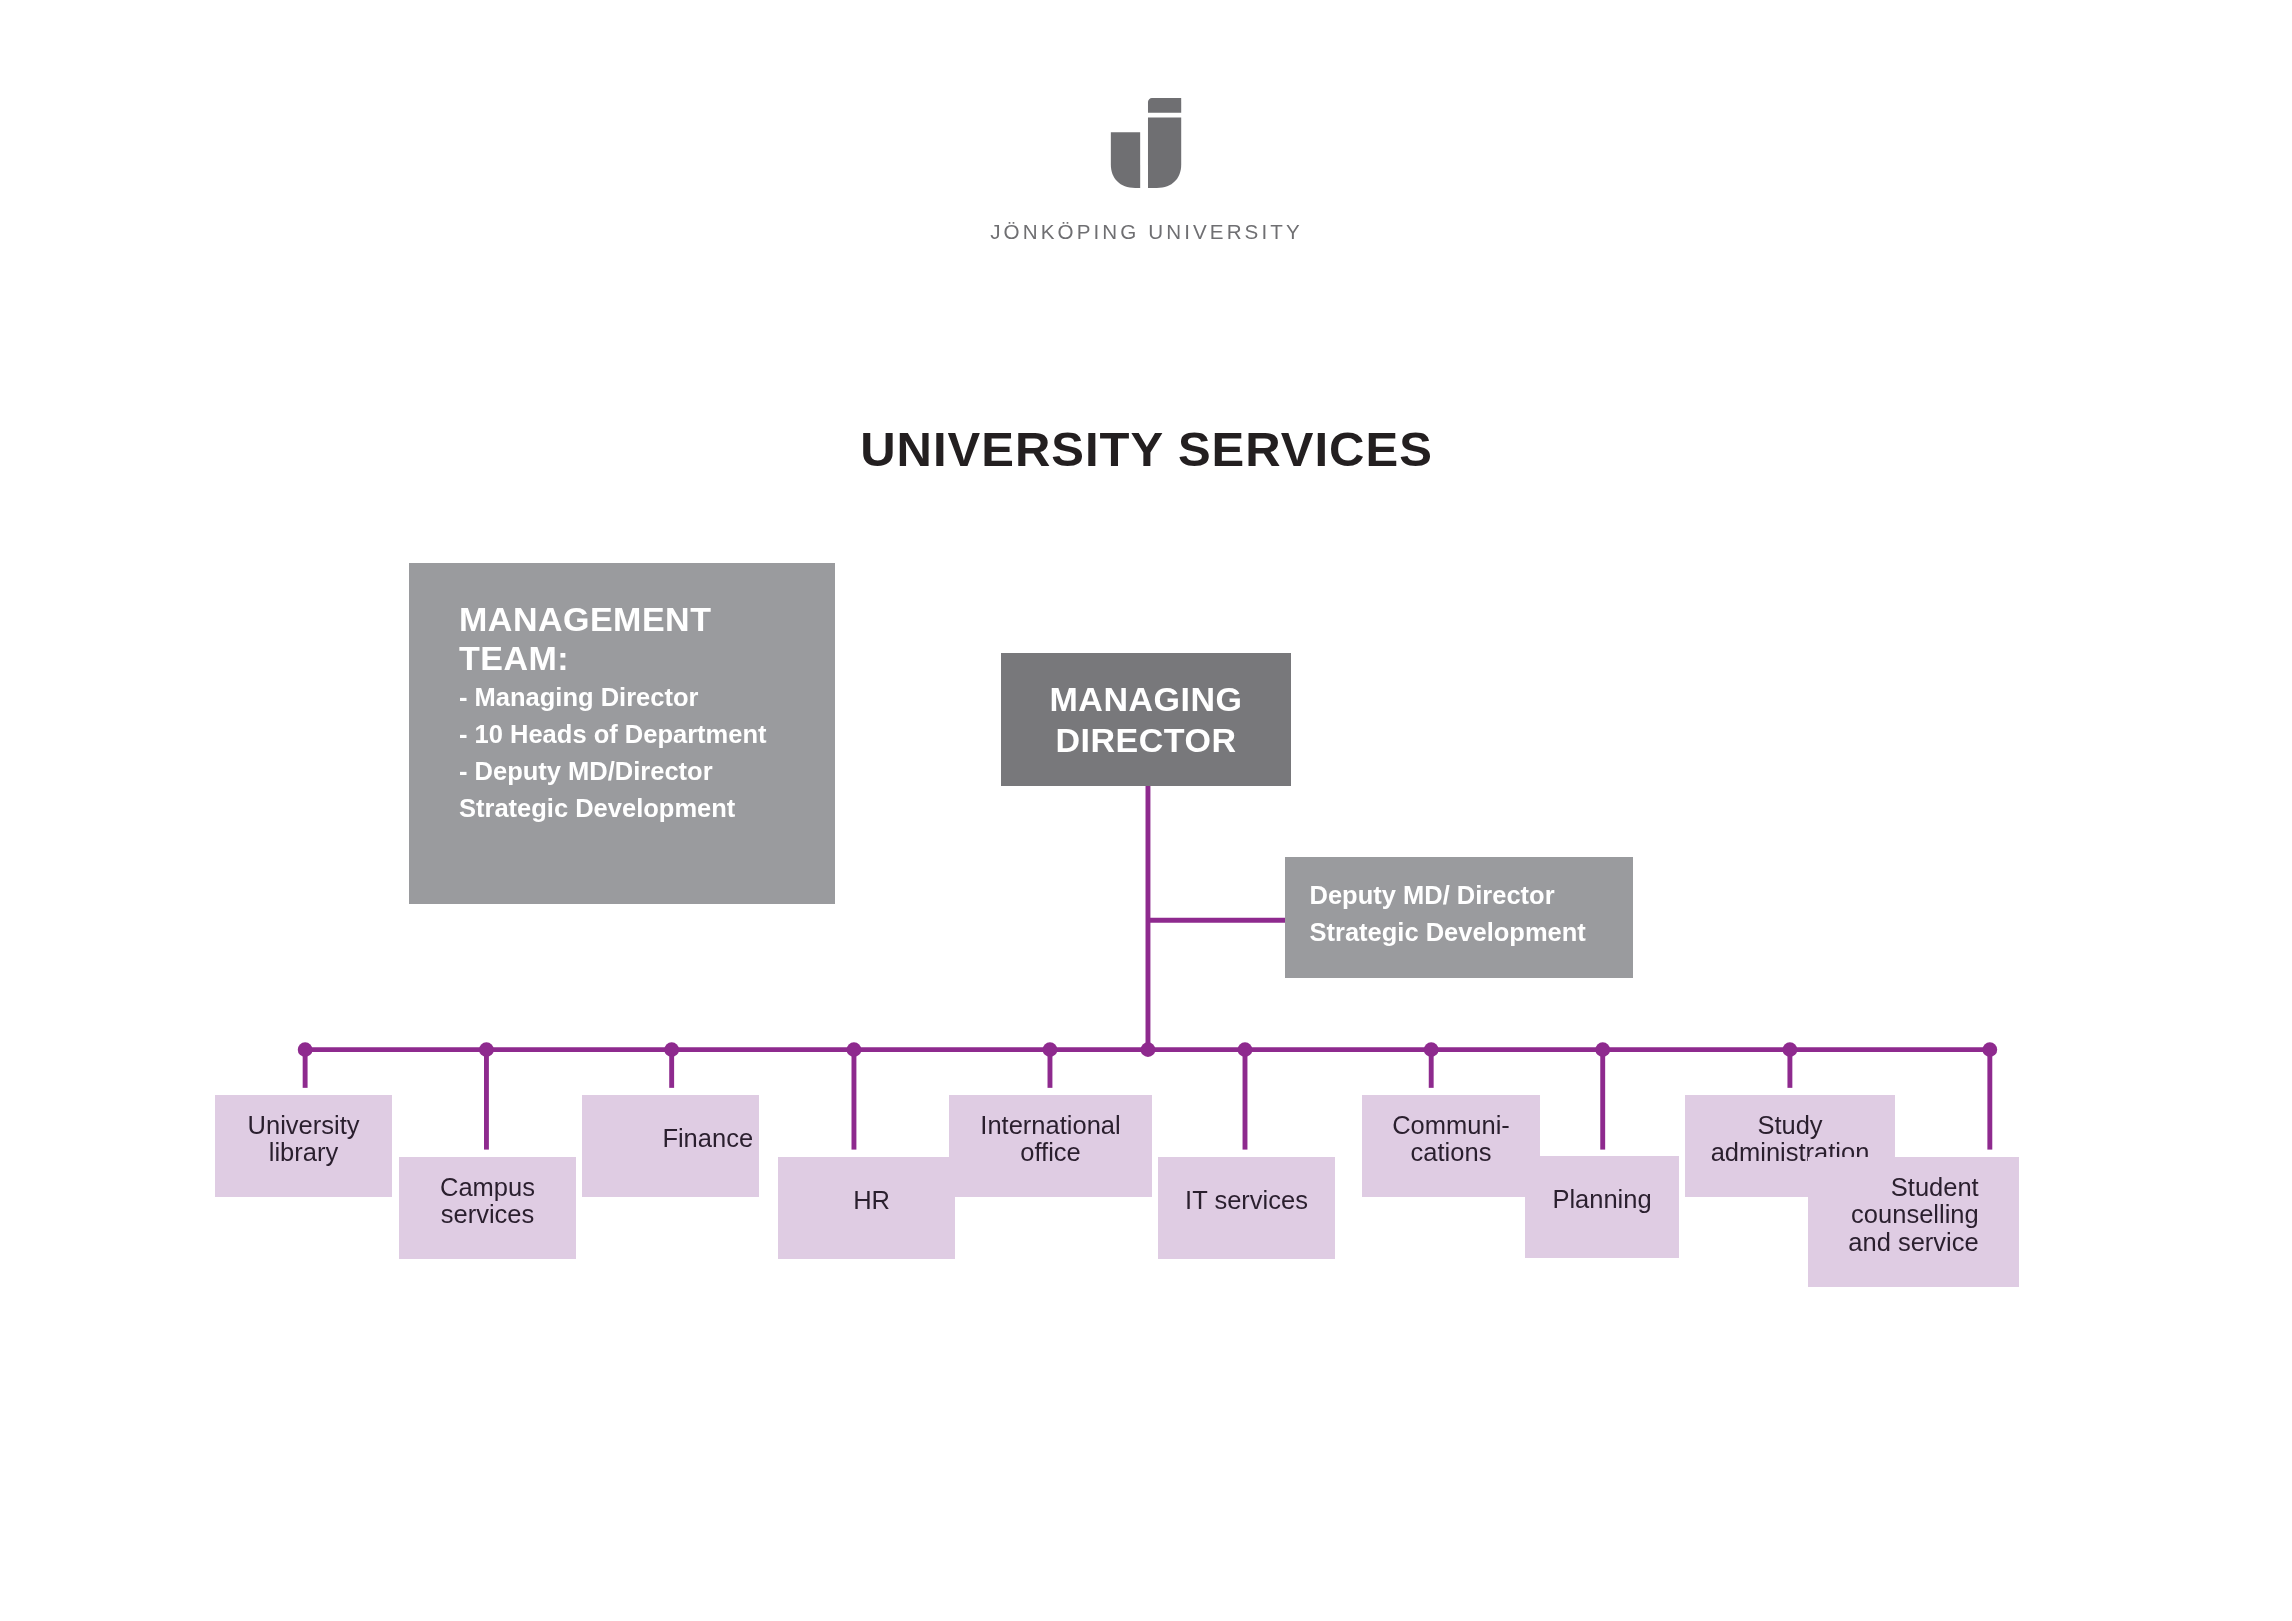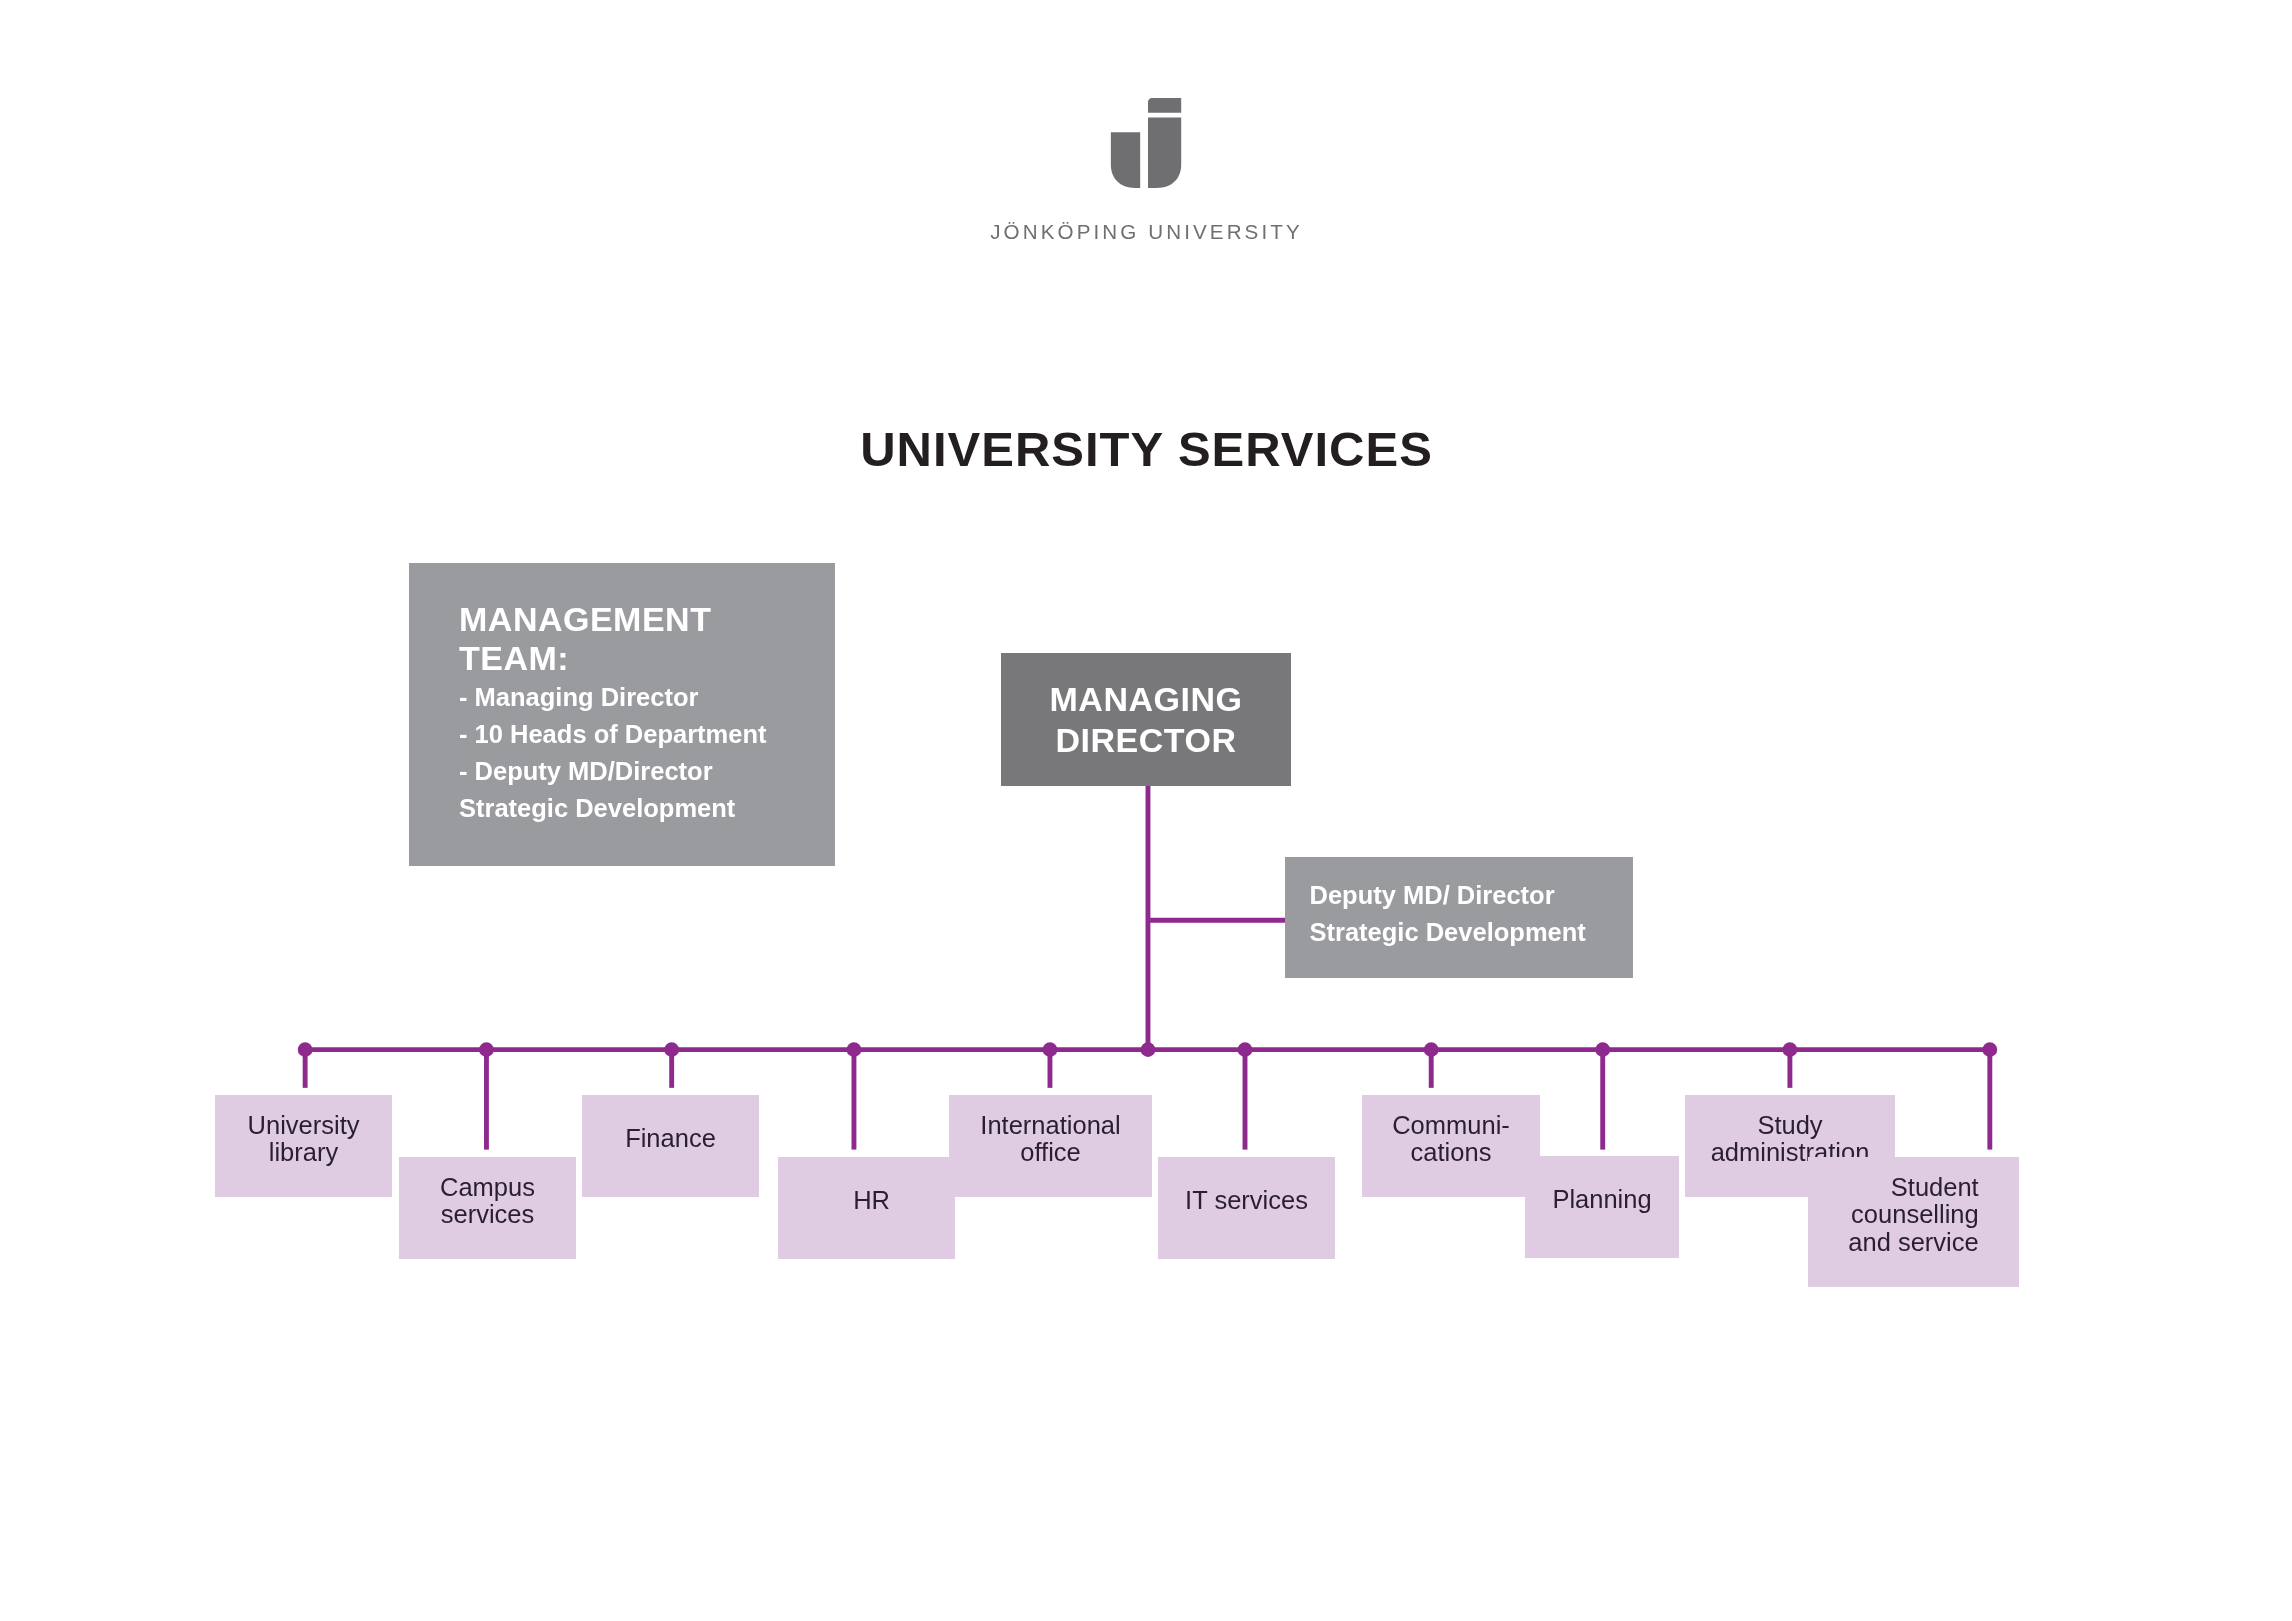--- a/index.html
+++ b/index.html
@@ -1,21 +1,21 @@
 <!DOCTYPE html>
 <html><head>
   <meta charset="utf-8">
   <style>
     html, body { margin: 0; padding: 0; background: #ffffff; }
     body { width: 2293px; height: 1621px; position: relative; overflow: hidden; font-family: "Liberation Sans", "DejaVu Sans", sans-serif; }
     .abs { position: absolute; }
     #logo-mark { left: 1104px; top: 94px; width: 86px; height: 98px; }
     #logotype { left: 980px; top: 220px; width: 333px; text-align: center; font-size: 20.6px; letter-spacing: 3.1px; color: #6f6f72; font-family: "Liberation Sans", sans-serif; white-space: nowrap; }
     #page-title { left: 686px; top: 421px; width: 921px; text-align: center; font-size: 49px; font-weight: bold; color: #231f20; letter-spacing: 1px; font-family: "Liberation Sans", sans-serif; }
-    #mgmt-box { left: 409px; top: 563px; width: 426px; height: 303px; background: #9a9b9e; color: #ffffff; box-sizing: border-box; padding: 37px 19.6px 0 50px; }
+    #mgmt-box { left: 409px; top: 563px; width: 426px; height: 341px; background: #9a9b9e; color: #ffffff; box-sizing: border-box; padding: 37px 19.6px 0 50px; }
     #mgmt-title { font-size: 34px; font-weight: bold; line-height: 39px; letter-spacing: 0.5px; }
     #mgmt-items { margin-top: 1px; font-size: 25.5px; font-weight: bold; line-height: 37px; }
     #md-box { left: 1001px; top: 653px; width: 290px; height: 133px; background: #78787b; color: #fff; display: flex; align-items: center; justify-content: center; text-align: center; font-size: 34px; font-weight: bold; line-height: 41px; letter-spacing: 0.5px; }
     #deputy-box { left: 1285px; top: 857px; width: 348px; height: 121px; background: #9a9b9e; color: #fff; box-sizing: border-box; padding: 19.6px 0 0 24.5px; font-size: 25.5px; font-weight: bold; line-height: 37px; }
     #connectors { left: 0; top: 0; width: 2293px; height: 1621px; }
     .dept { position: absolute; width: 177px; height: 102px; background: #dfcce3; color: #2a1f2e; display: flex; align-items: center; justify-content: center; text-align: center; font-size: 25.5px; line-height: 27.4px; box-sizing: border-box; padding: 0 5.9px 13.7px 5.9px; }
     .dept.tall { height: 130px; }
   </style>
 </head>
 <body>
@@ -90,21 +90,21 @@
       <div>University</div>
       <div>library</div>
     </div>
 </div>
 <div class="dept" style="left:399px; top:1157px;">
   <div>
       <div>Campus</div>
       <div>services</div>
     </div>
 </div>
-<div class="dept" style="left:582px; top:1095px;">
+<div class="dept" style="left:582px; top:1095px;justify-content:flex-end;">
   <div>
       <div>Finance</div>
     </div>
 </div>
 <div class="dept" style="left:778px; top:1157px;padding-left:16px;">
   <div>
       <div>HR</div>
     </div>
 </div>
 <div class="dept" style="left:949px; top:1095px; width:203px;">

